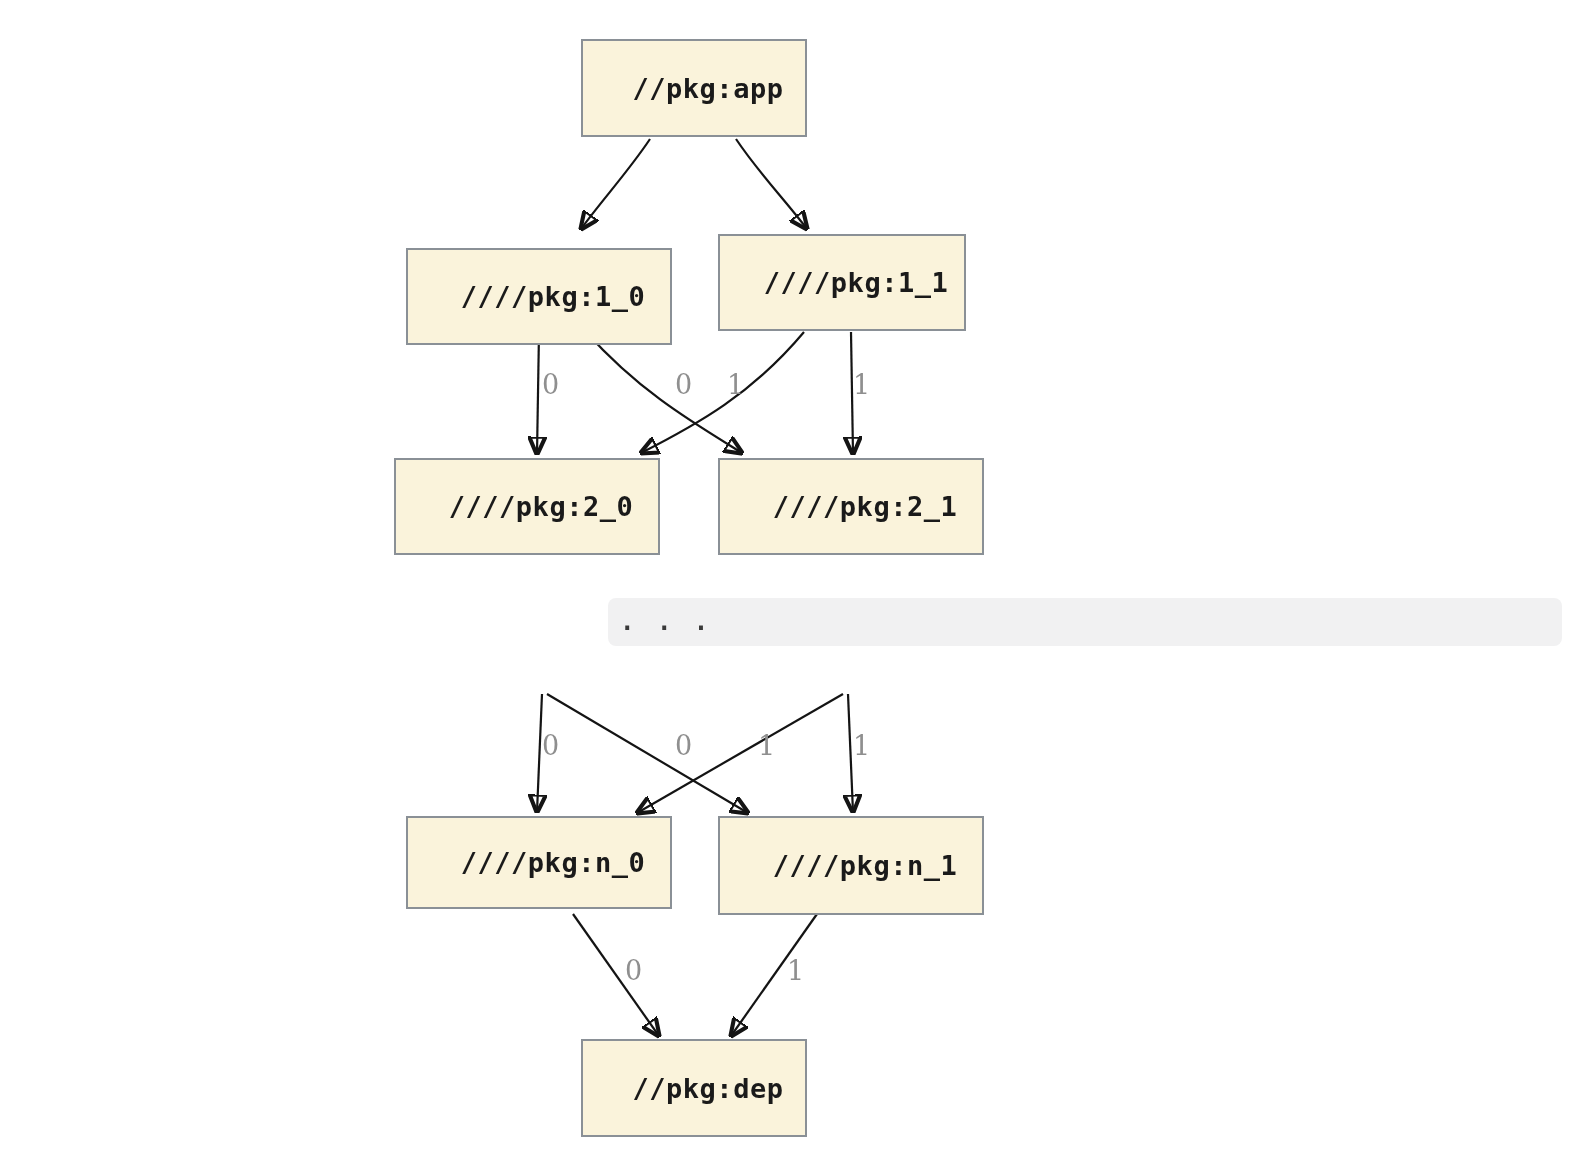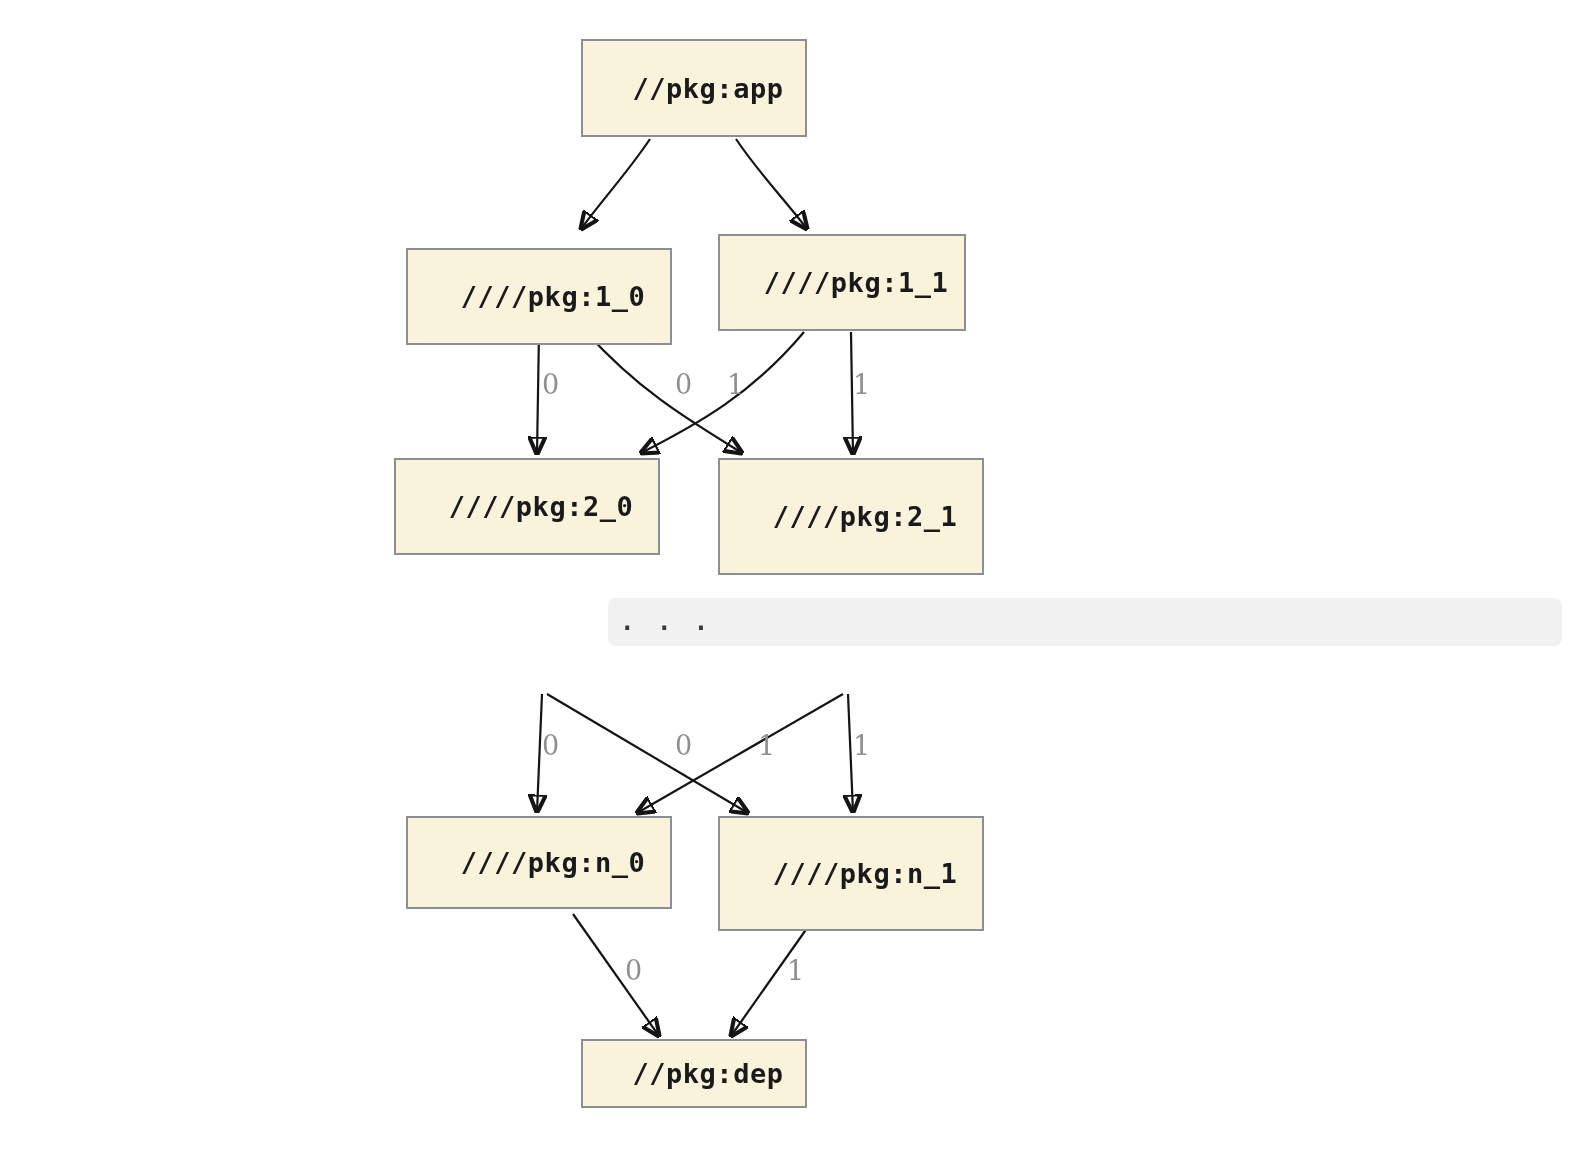--- a/index.html
+++ b/index.html
@@ -42,24 +42,24 @@
     font-size: 27px;
     letter-spacing: 0.5px;
     color: #1A1A1A;
     white-space: nowrap;
     padding-left: 28px;
   }
   .node-app   { left: 581px; top:   39px; width: 226px; height:  98px; }
   .node-l1_0  { left: 406px; top:  248px; width: 266px; height:  97px; }
   .node-l1_1  { left: 718px; top:  234px; width: 248px; height:  97px; }
   .node-l2_0  { left: 394px; top:  458px; width: 266px; height:  97px; }
-  .node-l2_1  { left: 718px; top:  458px; width: 266px; height:  117px; text-align: center; }
+  .node-l2_1  { left: 718px; top:  458px; width: 266px; height:  97px; text-align: center; }
   .node-ln_0  { left: 406px; top:  816px; width: 266px; height:  93px; }
-  .node-ln_1  { left: 718px; top:  816px; width: 266px; height:  115px; }
-  .node-dep   { left: 581px; top: 1039px; width: 226px; height:  69px; text-align: right; }
+  .node-ln_1  { left: 718px; top:  816px; width: 266px; height:  99px; }
+  .node-dep   { left: 581px; top: 1039px; width: 226px; height:  98px; text-align: right; }
   .elabel {
     position: absolute;
     font-family: "DejaVu Serif", serif;
     font-size: 27px;
     line-height: 1;
     color: #8F8F8F;
   }
   .ellipsis-band {
     position: absolute;
     left: 608px;

